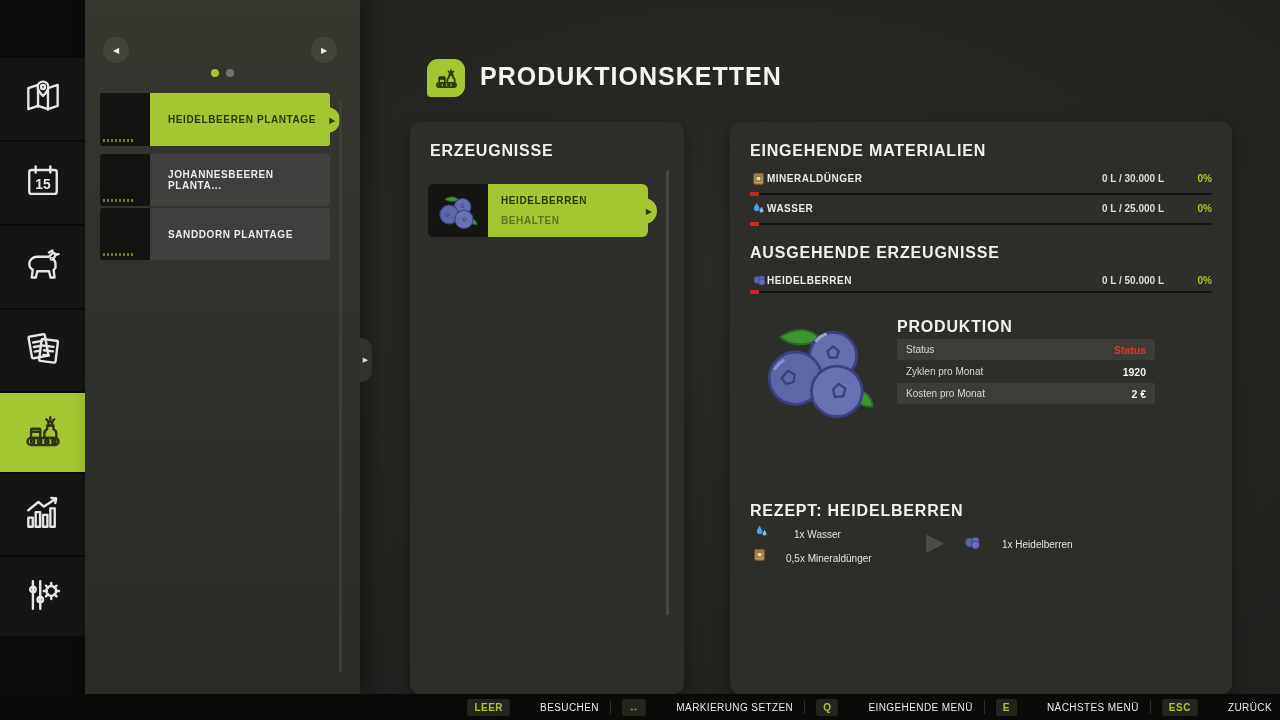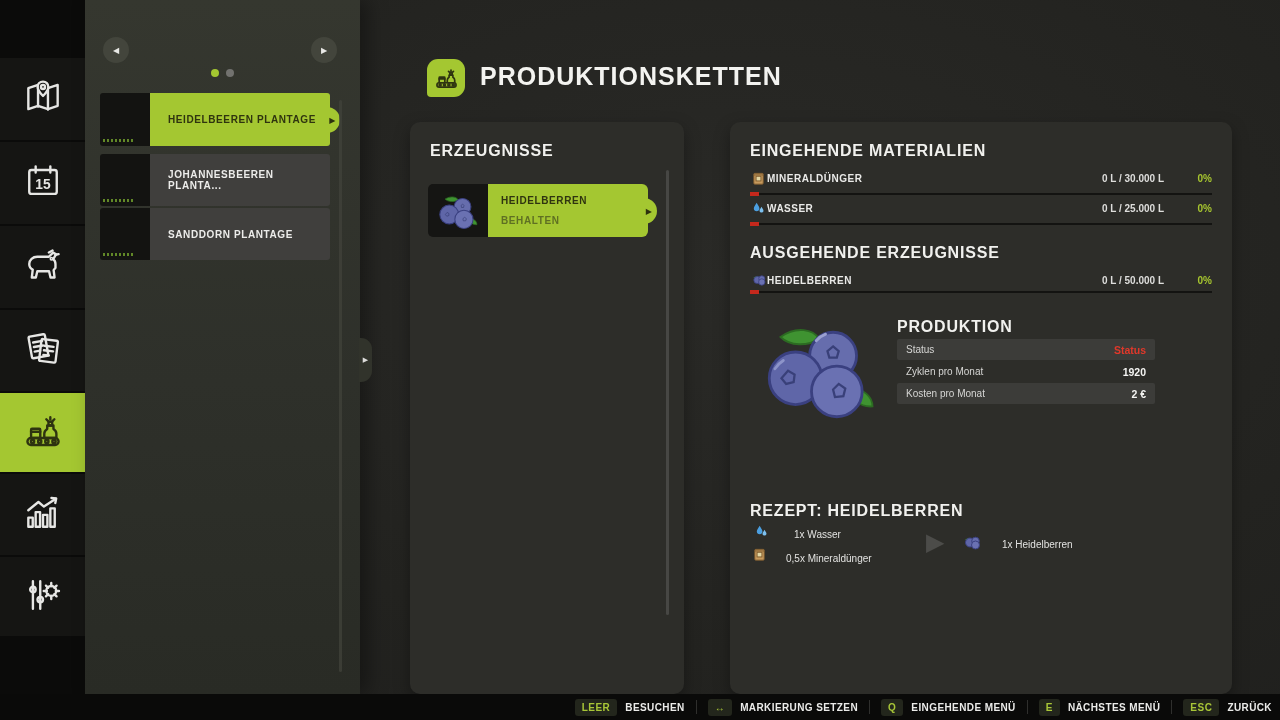--- a/index.html
+++ b/index.html
@@ -87,24 +87,24 @@
   .pt-label{font-size:10px;color:#d6d6d4;}
   .pt-value{font-size:10.5px;font-weight:bold;color:#f4f4f2;}
   .pt-value.bad{color:#e0382a;}
   
   .rec-ing{font-size:10px;color:#e2e2e0;}
   .rec-play{font-size:24px;color:#4c4c49;line-height:1;}
   
   .bottom-bar{left:0;top:694px;width:1280px;height:26px;background:#0a0a09;
         display:flex;align-items:center;justify-content:flex-end;padding-right:8px;
         box-sizing:border-box;gap:11px;}
-  .hint{display:flex;align-items:center;gap:8px;}
+  .hint{display:flex;align-items:center;gap:0;}
   .key-badge{background:#23261c;color:#a8c637;font-size:10px;font-weight:bold;letter-spacing:.5px;
         padding:2px 7px;border-radius:3px;line-height:13px;}
-  .hint-label{font-size:10px;font-weight:bold;letter-spacing:.4px;color:#ebebe9;}
+  .hint-label{font-size:10px;font-weight:normal;letter-spacing:.4px;color:#ebebe9;padding-left:30px;}
   .hint-div{width:1px;height:14px;background:#2f2f2d;}
 </style>
 </head>
 <body>
 
 <div class="stage"></div>
 
 <div class="abs tabcol-bg"></div>
 
 <div class="abs tab" style="top:58px;height:82px;">

